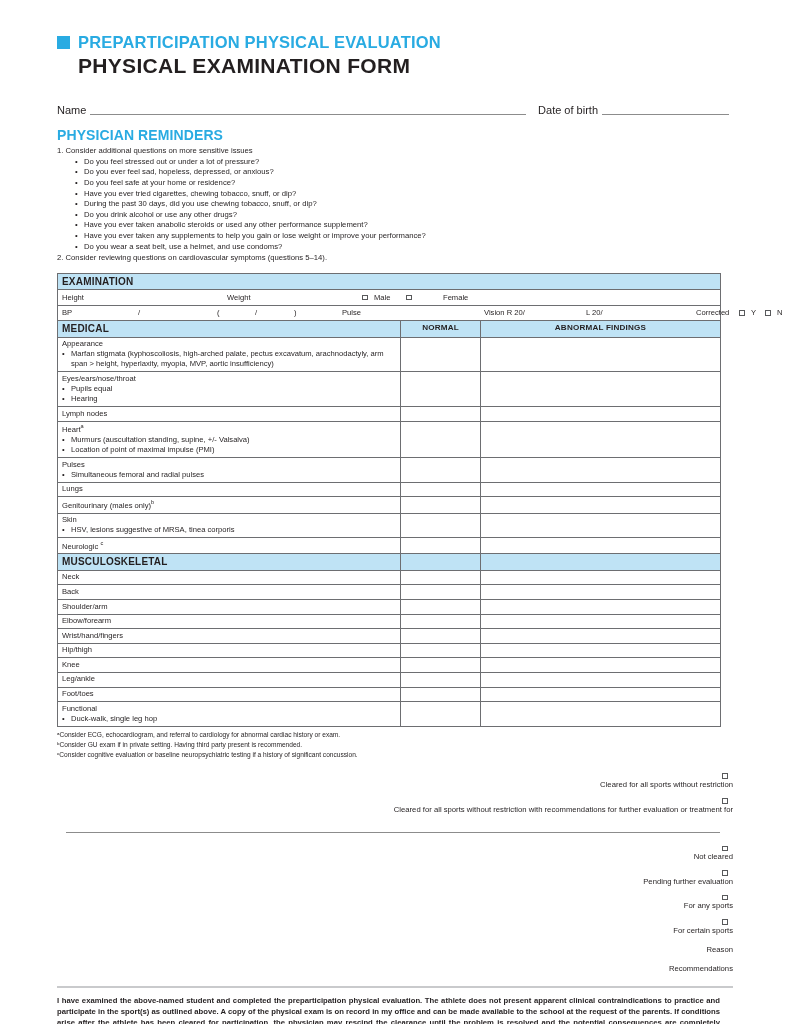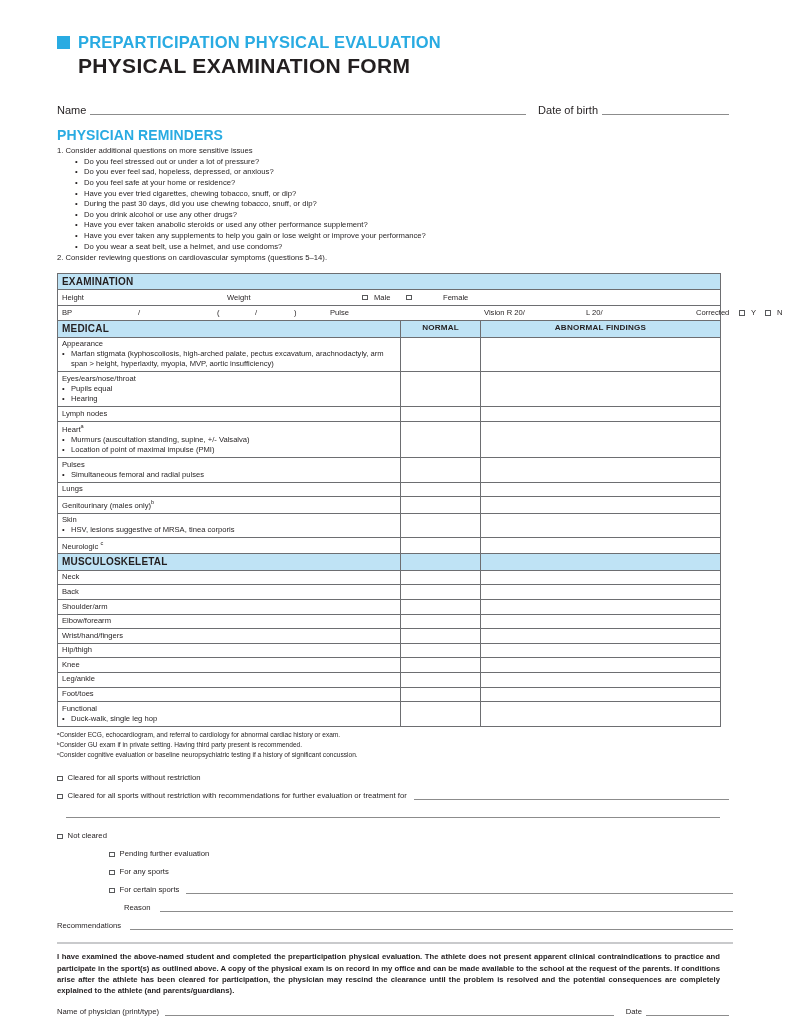--- a/index.html
+++ b/index.html
@@ -50,21 +50,21 @@
   .rowlabel ul li:before { content:"\2022"; position:absolute; left:0; }
   sup { font-size:5.6px; vertical-align:super; }
   .cb { display:inline-block; width:5.6px; height:5.6px; border:1px solid #58595b; vertical-align:-0.5px; margin-right:3px; }
   .vline-row td { height:13.1px; }
 
   
   .footnotes { font-size:6.6px; margin-top:3.5px; line-height:1.52; }
 
   
   .clear-sec { margin-top:13px; font-size:7.7px; }
-  .ck-line { display:flex; align-items:flex-end; margin-top:0px; }
+  .ck-line { display:flex; align-items:flex-end; margin-top:0px;flex-direction:column; }
   .ck-line .cb { margin-right:5px; margin-bottom:1px; }
   .ck-line .txt { white-space:nowrap; }
   .gap9 { height:9px; }
   .gap13 { height:13px; }
   .ind1 { margin-left:52px; }
   .ind2 { margin-left:67px; }
   .longrule { border-bottom:1px solid #8c8c8c; height:8px; }
 
   
   .hr-thick { border-top:2px solid #c9cacc; margin-top:12px; }
@@ -134,21 +134,21 @@
       </tr>
 
       <tr>
         <td colspan="3" style="padding:2.5px 4px 3px 4px;">
           <div style="position:relative; height:9px;">
             <span style="position:absolute; left:0;">BP</span>
             <span style="position:absolute; left:76px;">/</span>
             <span style="position:absolute; left:155px;">(</span>
             <span style="position:absolute; left:193px;">/</span>
             <span style="position:absolute; left:232px;">)</span>
-            <span style="position:absolute; left:268px;">Pulse</span>
+            <span style="position:absolute; left:280px;">Pulse</span>
             <span style="position:absolute; left:422px;">Vision R 20/</span>
             <span style="position:absolute; left:524px;">L 20/</span>
             <span style="position:absolute; left:634px;">Corrected</span>
             <span style="position:absolute; left:677px;"><span class="cb"></span></span>
             <span style="position:absolute; left:689px;">Y</span>
             <span style="position:absolute; left:703px;"><span class="cb"></span></span>
             <span style="position:absolute; left:715px;">N</span>
           </div>
         </td>
       </tr>

